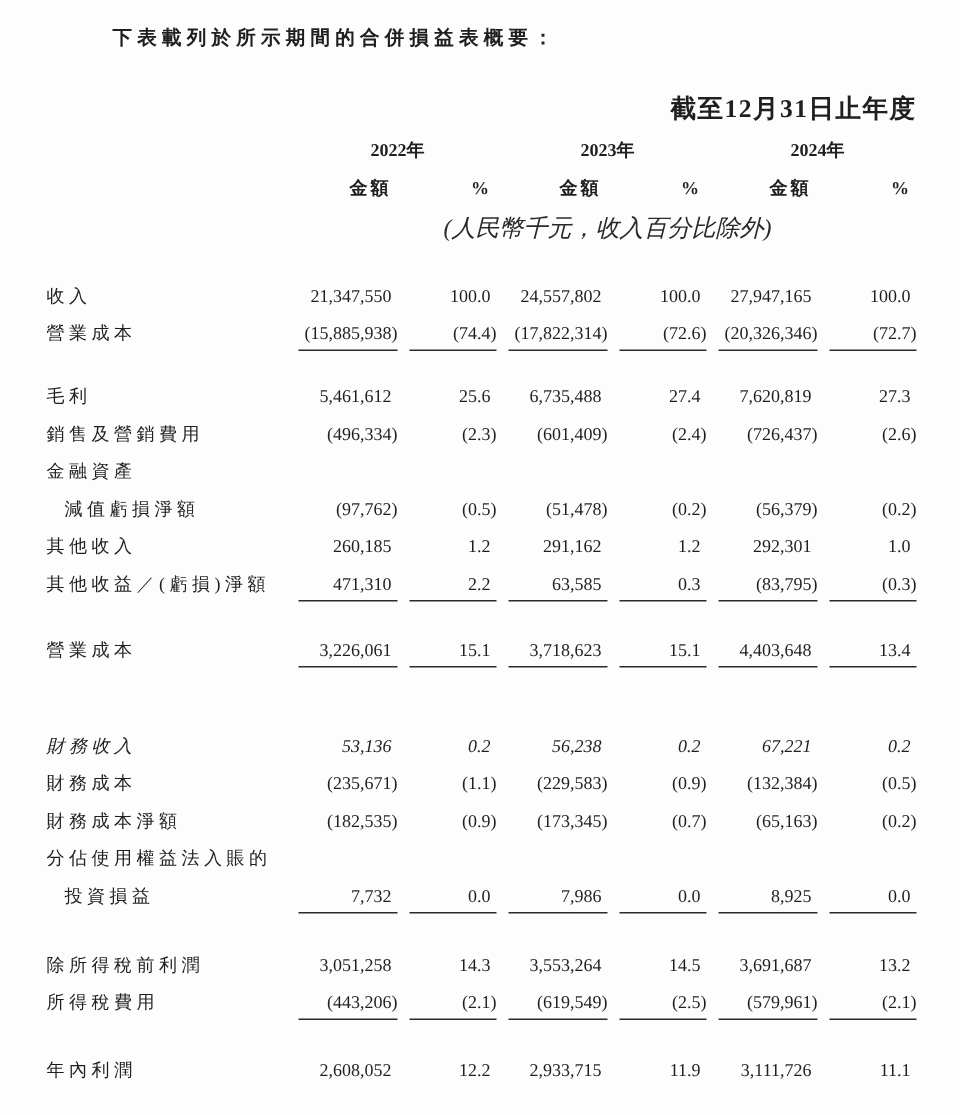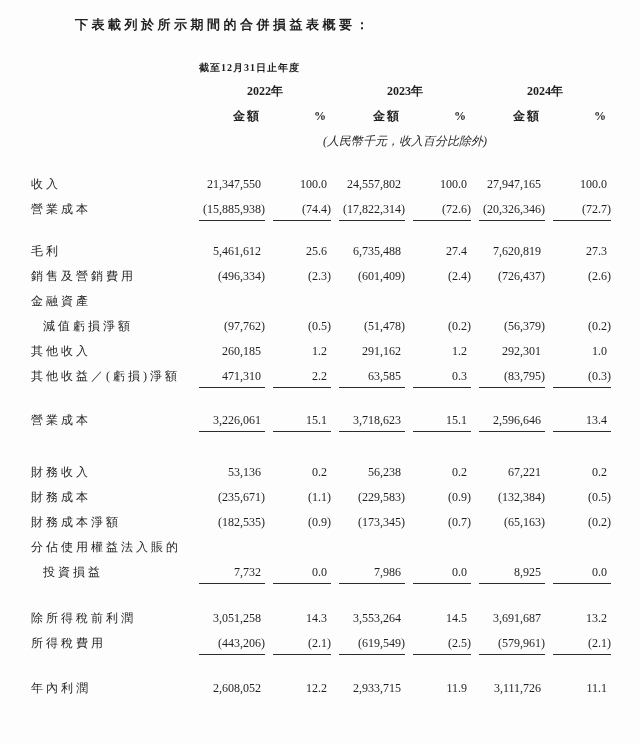--- a/index.html
+++ b/index.html
@@ -23,34 +23,34 @@
   .row {
     display: grid;
     grid-template-columns: 160px 66px 58px 66px 58px 66px 58px;
     column-gap: 8px;
     align-items: baseline;
   }
 
   
   .hdr-period { margin-bottom: 8px; }
   .hdr-period .span-all {
-    grid-column: 2 / 8; text-align: left;
-    font-weight: bold; font-size: 10px; letter-spacing: 1px;
+    grid-column: 2 / 8; text-align: right;
+    font-weight: bold; font-size: 17px; letter-spacing: 1px;
   }
   .hdr-years { margin-bottom: 8px; font-weight: bold; font-size: 12px; }
   .y1 { grid-column: 2 / 4; text-align: center; }
   .y2 { grid-column: 4 / 6; text-align: center; }
   .y3 { grid-column: 6 / 8; text-align: center; }
   .hdr-cols { margin-bottom: 8px; font-weight: bold; font-size: 12px; }
   .amount-h { text-align: right; padding-right: 4px; letter-spacing: 2px; }
   .pct-h    { text-align: right; padding-right: 5px; }
   .hdr-note { margin-bottom: 21px; }
   .hdr-note .span-all {
     grid-column: 2 / 8; text-align: center;
-    font-style: italic; font-size: 12px; color: #2a2a2a;
+    font-style: italic; font-size: 16px; color: #2a2a2a;
   }
 
   
   .body-row { padding: 4.5px 0 3.5px; }
   .label {
     font-size: 12px; letter-spacing: 3px; white-space: nowrap;
   }
   .indent { padding-left: 12px; }
   .num {
     text-align: right; font-size: 12px; white-space: nowrap;
@@ -161,24 +161,24 @@
           <div class="num u np">0.3</div>
           <div class="num u">(83,795)</div>
           <div class="num u">(0.3)</div>
         </div>
         <div class="row body-row bold" style="margin-top: 16px;">
           <div class="label">營業成本</div>
           <div class="num u np">3,226,061</div>
           <div class="num u np">15.1</div>
           <div class="num u np">3,718,623</div>
           <div class="num u np">15.1</div>
-          <div class="num u np">2,596,646</div>
+          <div class="num u np">4,403,648</div>
           <div class="num u np">13.4</div>
         </div>
-        <div class="row body-row" style="margin-top: 24px;">
+        <div class="row body-row" style="margin-top: 36px; font-style: italic;">
           <div class="label">財務收入</div>
           <div class="num np">53,136</div>
           <div class="num np">0.2</div>
           <div class="num np">56,238</div>
           <div class="num np">0.2</div>
           <div class="num np">67,221</div>
           <div class="num np">0.2</div>
         </div>
         <div class="row body-row">
           <div class="label">財務成本</div>

